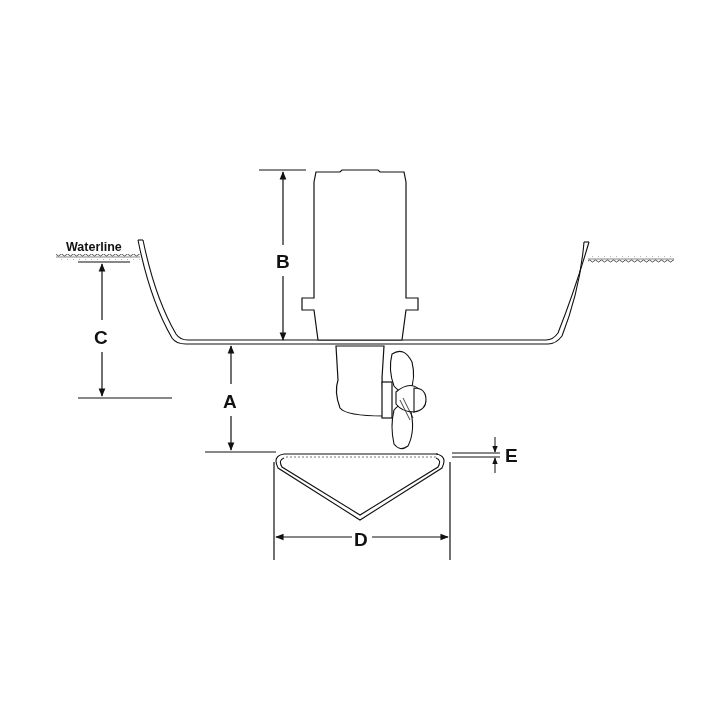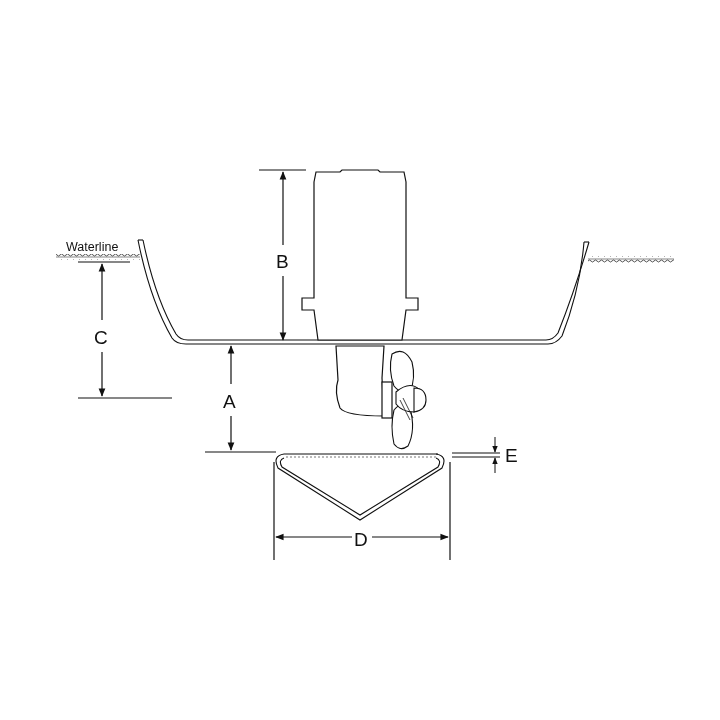--- a/index.html
+++ b/index.html
@@ -1,17 +1,17 @@
 <!DOCTYPE html>
 <html><head>
   <meta charset="utf-8">
   <style>
     html, body { margin: 0; padding: 0; background: #ffffff; }
     body { width: 720px; height: 720px; overflow: hidden; }
-    #canvas { position: absolute; left: 0; top: 0; width: 720px; height: 720px; }
+    #canvas { position: absolute; left: 0; top: 0; width: 720px; height: 720px; font-weight: bold; }
     svg text { font-family: "Liberation Sans", "DejaVu Sans", sans-serif; fill: #111; }
     .dim-label { font-size: 19px; }
     .wl-label { font-size: 12.5px; }
   </style>
 </head>
 <body>
 
 <div id="canvas">
 <svg width="720" height="720" viewBox="0 0 720 720" xmlns="http://www.w3.org/2000/svg">
   <defs>

